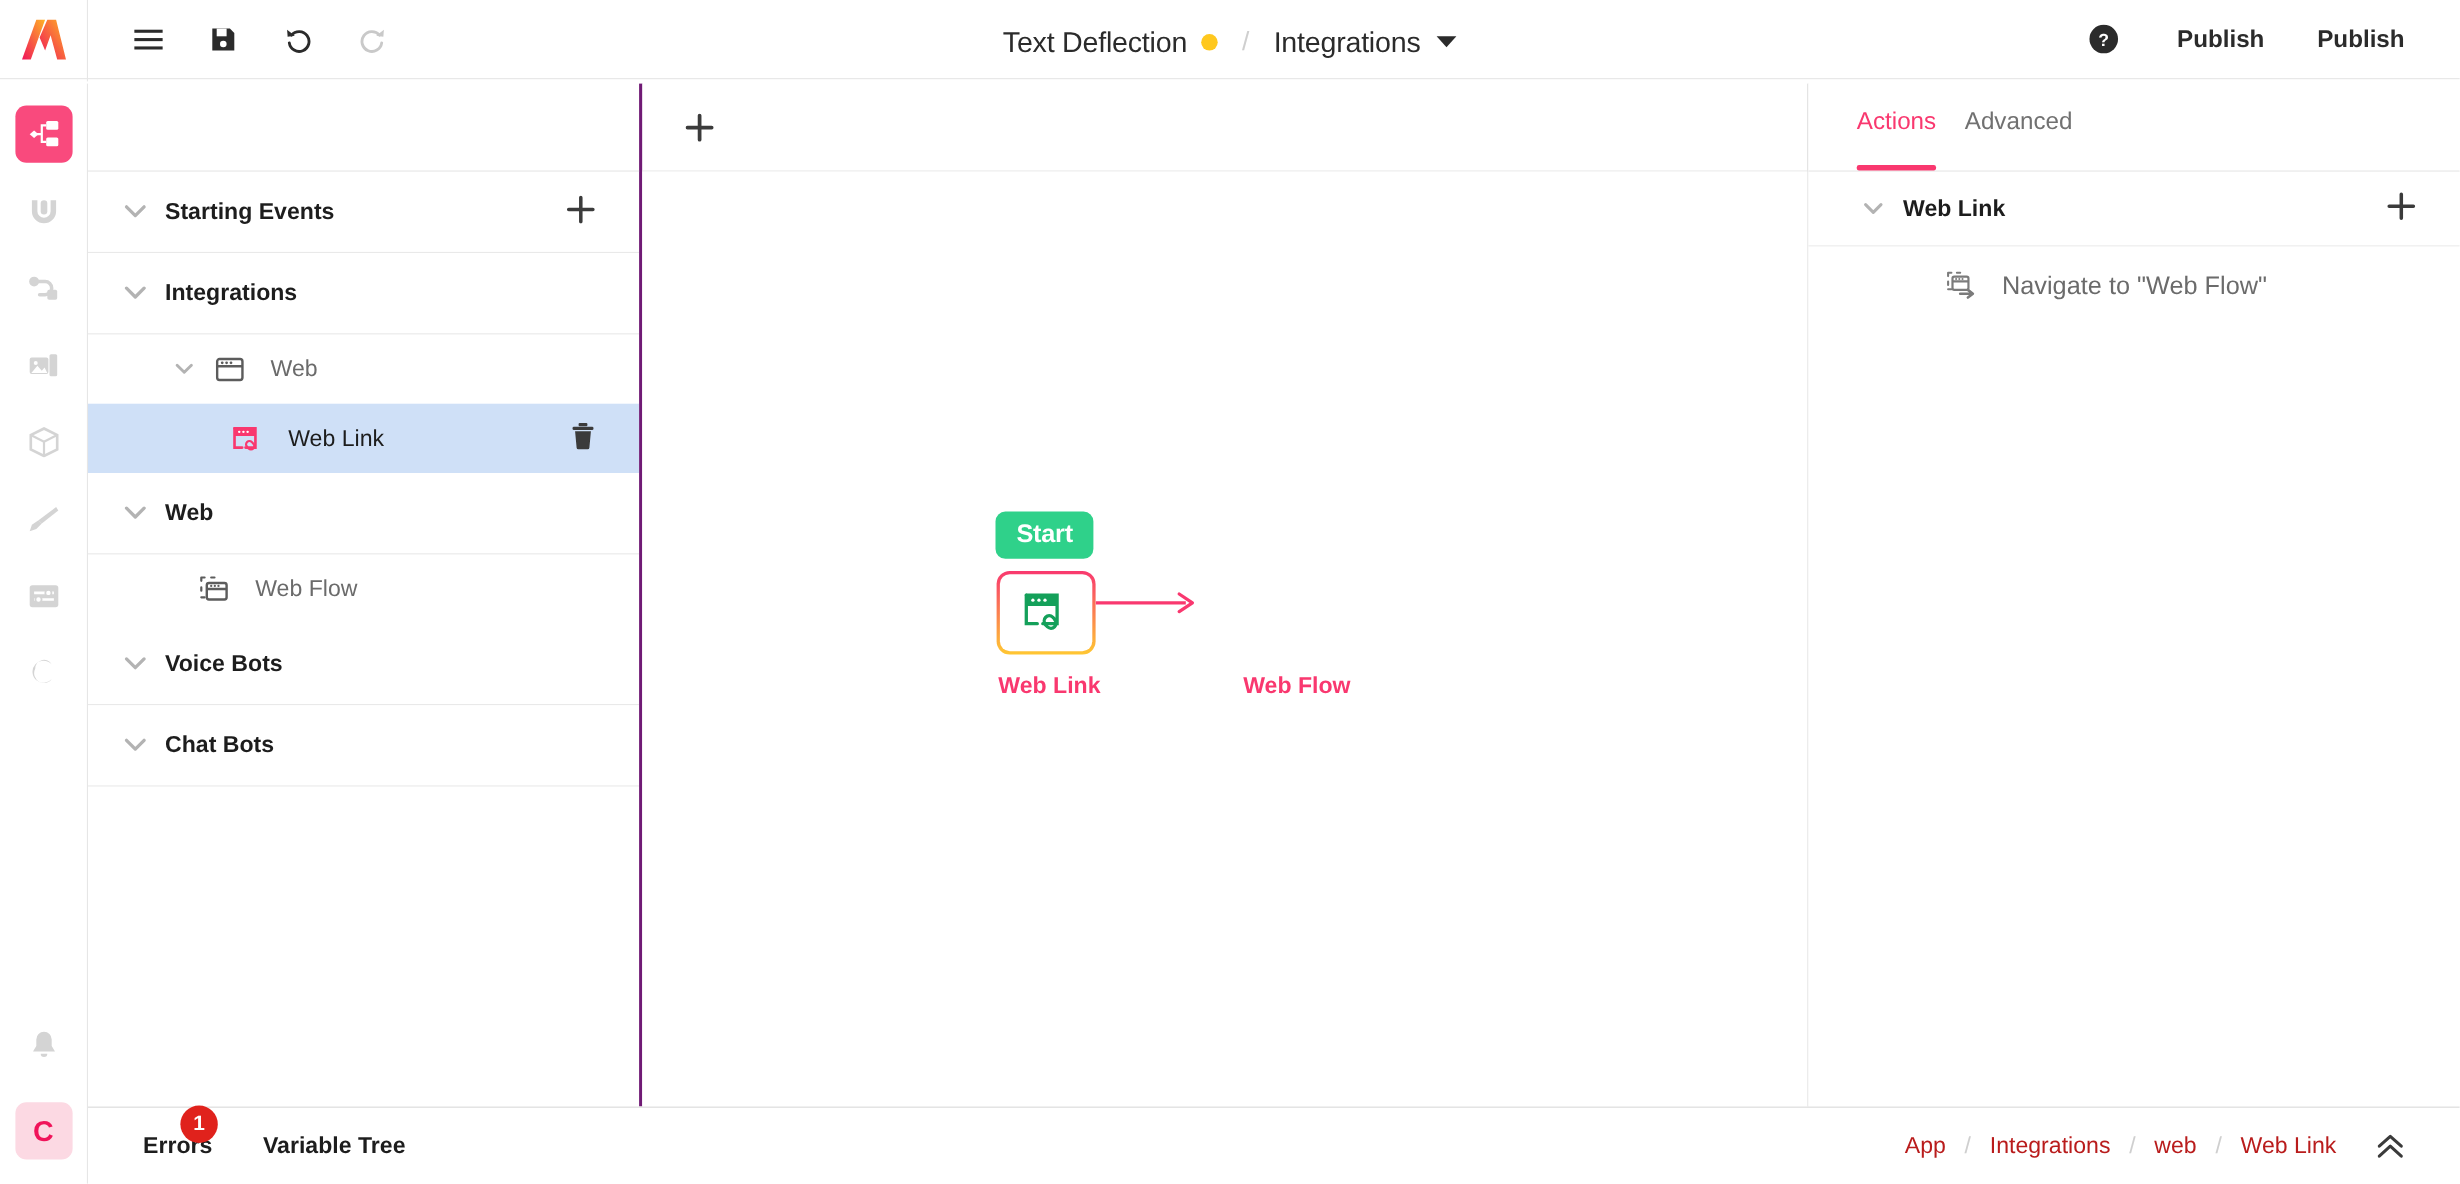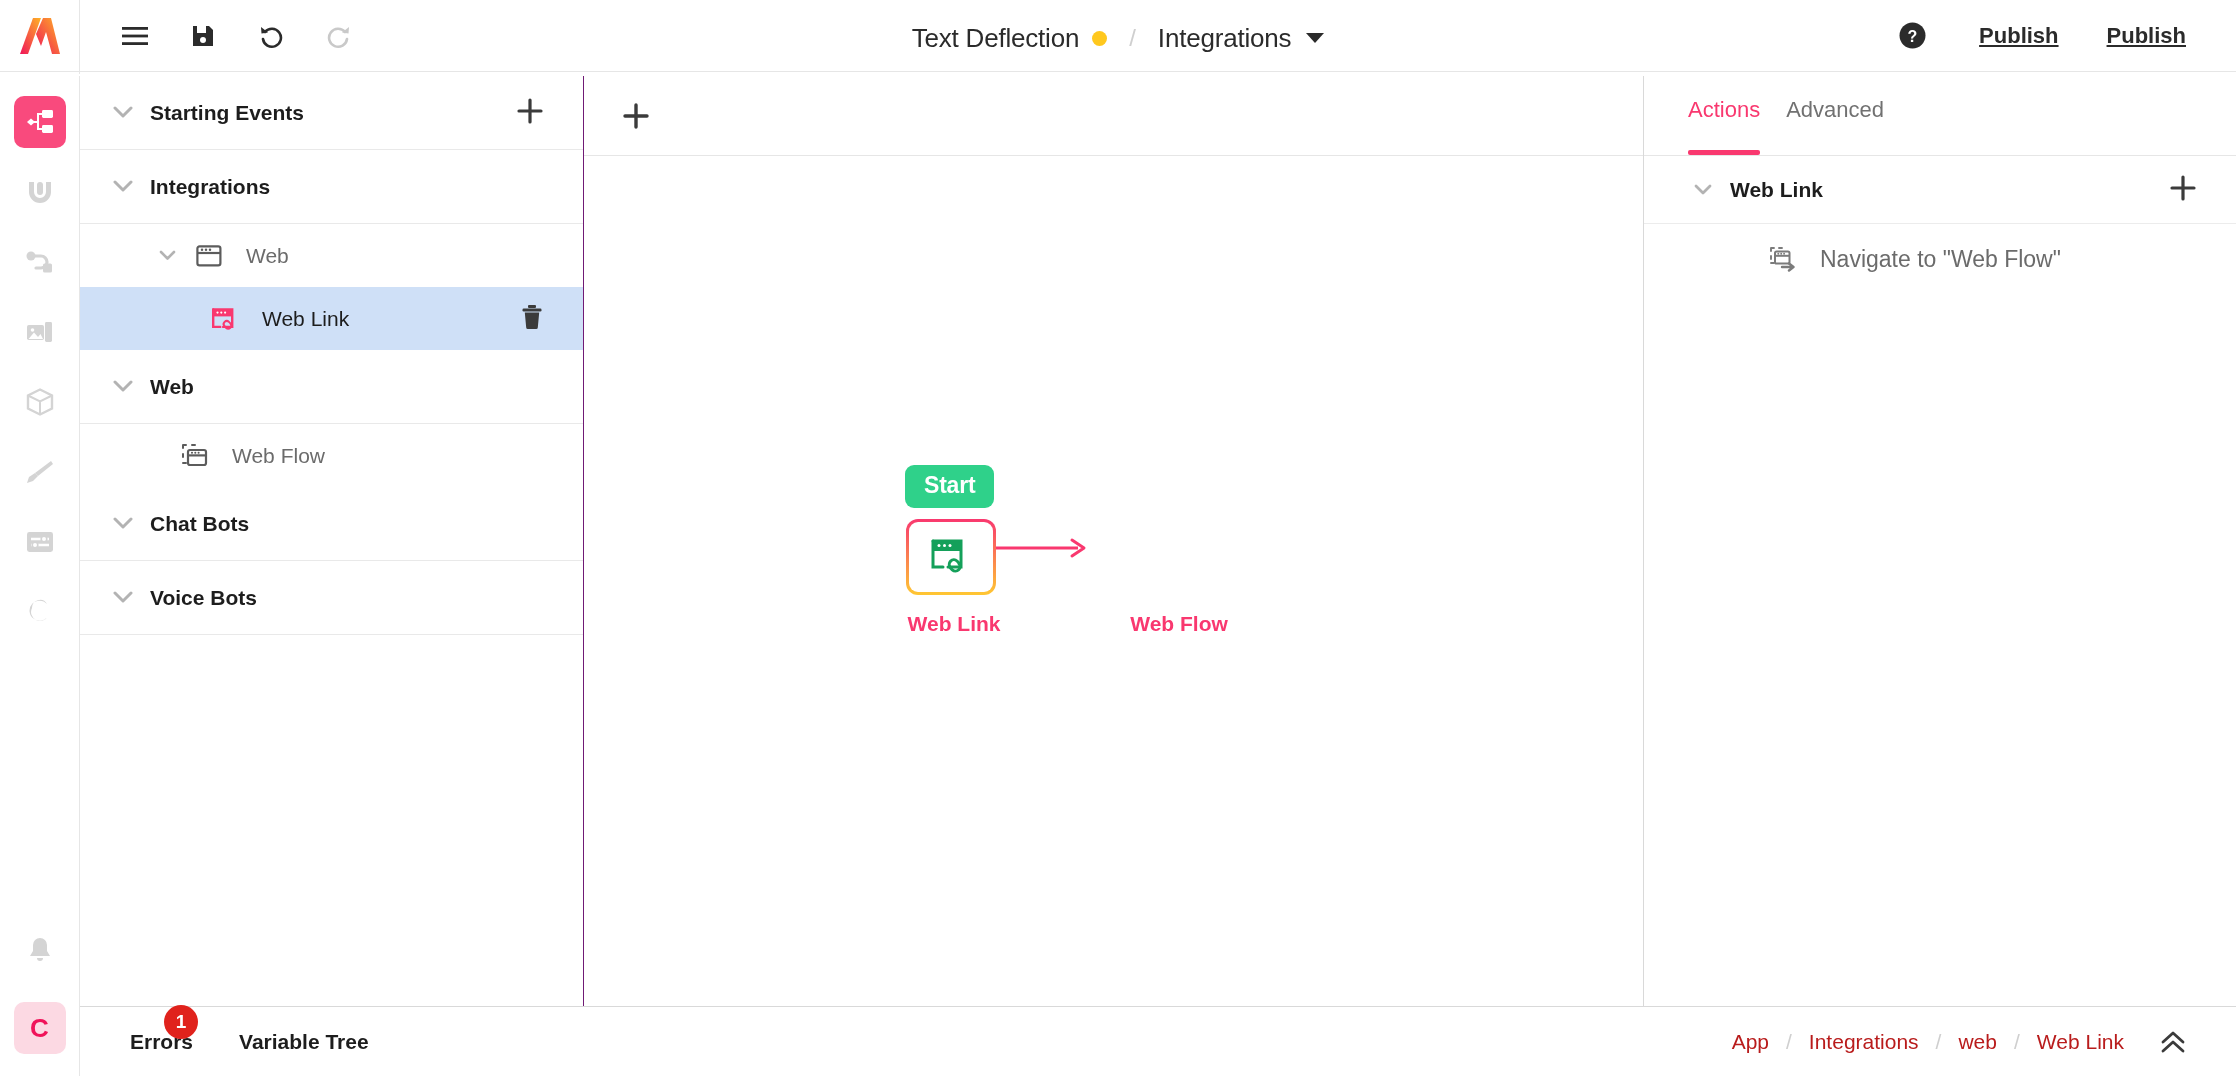--- a/index.html
+++ b/index.html
@@ -47,21 +47,21 @@
     cursor: pointer; letter-spacing: -0.2px;
   }
   .caret-down {
     width: 0; height: 0;
     border-left: 9px solid transparent; border-right: 9px solid transparent;
     border-top: 10px solid #2b2b2b;
   }
   .topbar-right {
     margin-left: auto; display: flex; align-items: center; gap: 48px; padding-right: 50px;
   }
-  .tb-action { font-size: 22px; font-weight: bold; color: #2b2b2b; cursor: pointer; text-decoration: underline; }
+  .tb-action { font-size: 22px; font-weight: bold; color: #2b2b2b; cursor: pointer; }
 
   
   .rail {
     position: absolute; left: 0; top: 76px; width: 80px; height: 1000px;
     background: #ffffff; border-right: 1px solid #e6e6e6;
     display: flex; flex-direction: column; align-items: center;
     padding-top: 20px;
     z-index: 15;
   }
   .rail-item {
@@ -73,22 +73,22 @@
   .bell { width: 52px; height: 52px; display:flex; align-items:center; justify-content:center; cursor:pointer; margin-bottom: 26px;}
   .avatar {
     width: 52px; height: 52px; border-radius: 10px; background: #fcd9e3;
     color: #f0145a; font-size: 26px; font-weight: bold;
     display: flex; align-items: center; justify-content: center; cursor: pointer;
   }
 
   
   .treepanel {
     position: absolute; left: 80px; top: 76px; width: 504px; height: 930px;
-    background: #ffffff; border-right: 1px solid #701a75;
-    display: flex; 
+    background: #ffffff; border-right: 3px solid #701a75;
+    display: flex; flex-direction: column;
   }
   .tree-toolbar { height: 80px; border-bottom: 1px solid #e6e6e6; flex: none; }
   .tree-scroll { flex: 1; overflow: hidden; }
   .tree-group {
     height: 74px; display: flex; align-items: center;
     border-bottom: 1px solid #e9e9e9; cursor: pointer; position: relative;
   }
   .tree-group .gl { font-size: 21px; font-weight: bold; color: #1d1d1d; }
   .chev {
     width: 30px; margin-left: 28px; margin-right: 12px;
@@ -456,30 +456,30 @@
       </span>
       <span class="rl">Web Flow</span>
     </div>
 
     <div class="tree-group">
       <span class="chev">
         <svg width="20" height="13" viewBox="0 0 20 13">
             <path d="M2 2 L10 10 L18 2" stroke="#b3b3b3" stroke-width="3" fill="none" stroke-linecap="round" stroke-linejoin="round"></path>
           </svg>
       </span>
-      <span class="gl">Chat Bots</span>
+      <span class="gl">Voice Bots</span>
     </div>
 
     <div class="tree-group">
       <span class="chev">
         <svg width="20" height="13" viewBox="0 0 20 13">
             <path d="M2 2 L10 10 L18 2" stroke="#b3b3b3" stroke-width="3" fill="none" stroke-linecap="round" stroke-linejoin="round"></path>
           </svg>
       </span>
-      <span class="gl">Voice Bots</span>
+      <span class="gl">Chat Bots</span>
     </div>
   </div>
 </div>
 
 <div class="canvas-wrap">
   <div class="canvas-toolbar">
     <span class="canvas-plus">
       <svg width="26" height="26" viewBox="0 0 26 26">
           <path d="M13 2 V24 M2 13 H24" stroke="#3b3b3b" stroke-width="3.4" stroke-linecap="round"></path>
         </svg>

